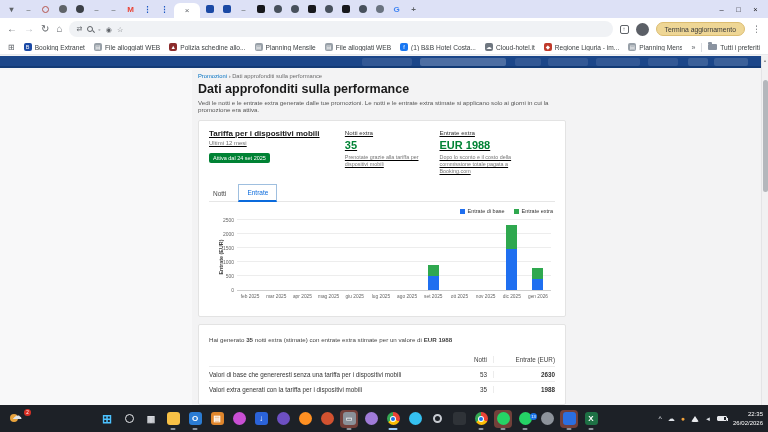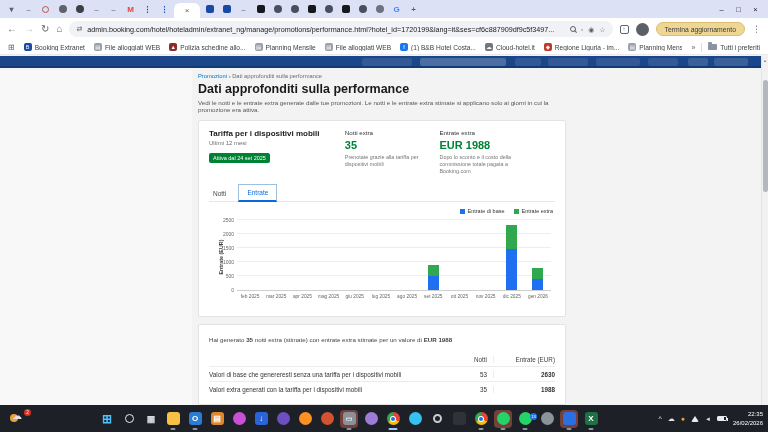--- a/index.html
+++ b/index.html
@@ -64,21 +64,21 @@
 
   
   .page{position:absolute;top:70px;left:0;right:7px;height:335px;background:#f3f3f4;overflow:hidden;}
   .page-left-light{position:absolute;left:0;top:0;bottom:0;width:192px;background:#f8f8f9;}
   .container{position:absolute;left:198px;top:3px;width:368px;}
   .breadcrumb{font-size:5.8px;color:#6b6b6b;}
   .breadcrumb .lnk{color:#0071c2;}
   .page-title{font-size:12.5px;font-weight:bold;color:#1a1a1a;margin-top:3px;}
   .page-sub{font-size:6.2px;color:#555;margin-top:3px;}
   .card{background:#fff;border:1px solid #e3e3e3;border-radius:2px;margin-top:7px;padding:8px 10px;}
-  .promo-head{display:grid;grid-template-columns:1.55fr 1.05fr 1.4fr;column-gap:8px;}
+  .promo-head{display:grid;grid-template-columns:1.55fr 1.05fr 1.4fr;column-gap:8px;text-decoration:underline;}
   .promo-title{font-size:8px;font-weight:bold;color:#1a1a1a;}
   .promo-period{font-size:6px;color:#6f6f6f;margin-top:2px;}
   .badge{display:inline-block;margin-top:5px;background:#008234;color:#fff;font-size:5.5px;
     padding:2px 4px;border-radius:2px;}
   .stat-label{font-size:6.2px;color:#333;}
   .stat-value{font-size:11px;font-weight:bold;color:#008234;margin-top:3px;}
   .stat-cap{font-size:5.4px;color:#777;margin-top:3px;line-height:1.3;max-width:92px;}
   .tabsrow{margin-top:9px;border-bottom:1px solid #e6e6e6;display:flex;align-items:flex-end;gap:10px;
     padding-left:2px;}
   .tab{font-size:6.5px;color:#4a4a4a;padding:4px 2px;}
@@ -221,21 +221,20 @@
 
   <div class="toolbar">
     <span id="nav-icons" style="display:flex;gap:7px;">
         <span class="navbtn">←</span>
         <span class="navbtn dim">→</span>
         <span class="navbtn">↻</span>
         <span class="navbtn">⌂</span>
       </span>
     <div class="urlbar">
       <span class="tune">⇄</span>
-      <span class="url-text">admin.booking.com/hotel/hoteladmin/extranet_ng/manage/promotions/performance.html?hotel_id=1720199&amp;lang=it&amp;ses=cf6c887909df9c5f3497...</span>
       <span class="mag"></span>
       <span id="pill-icons" style="display:flex;gap:5px;align-items:center;">
           <span class="pill-ic">◦</span>
           <span class="pill-ic">◉</span>
           <span class="pill-ic">☆</span>
         </span>
     </div>
     <span class="share-ic">↑</span>
     <span class="avatar"></span>
     <span class="update-chip">Termina aggiornamento</span>

